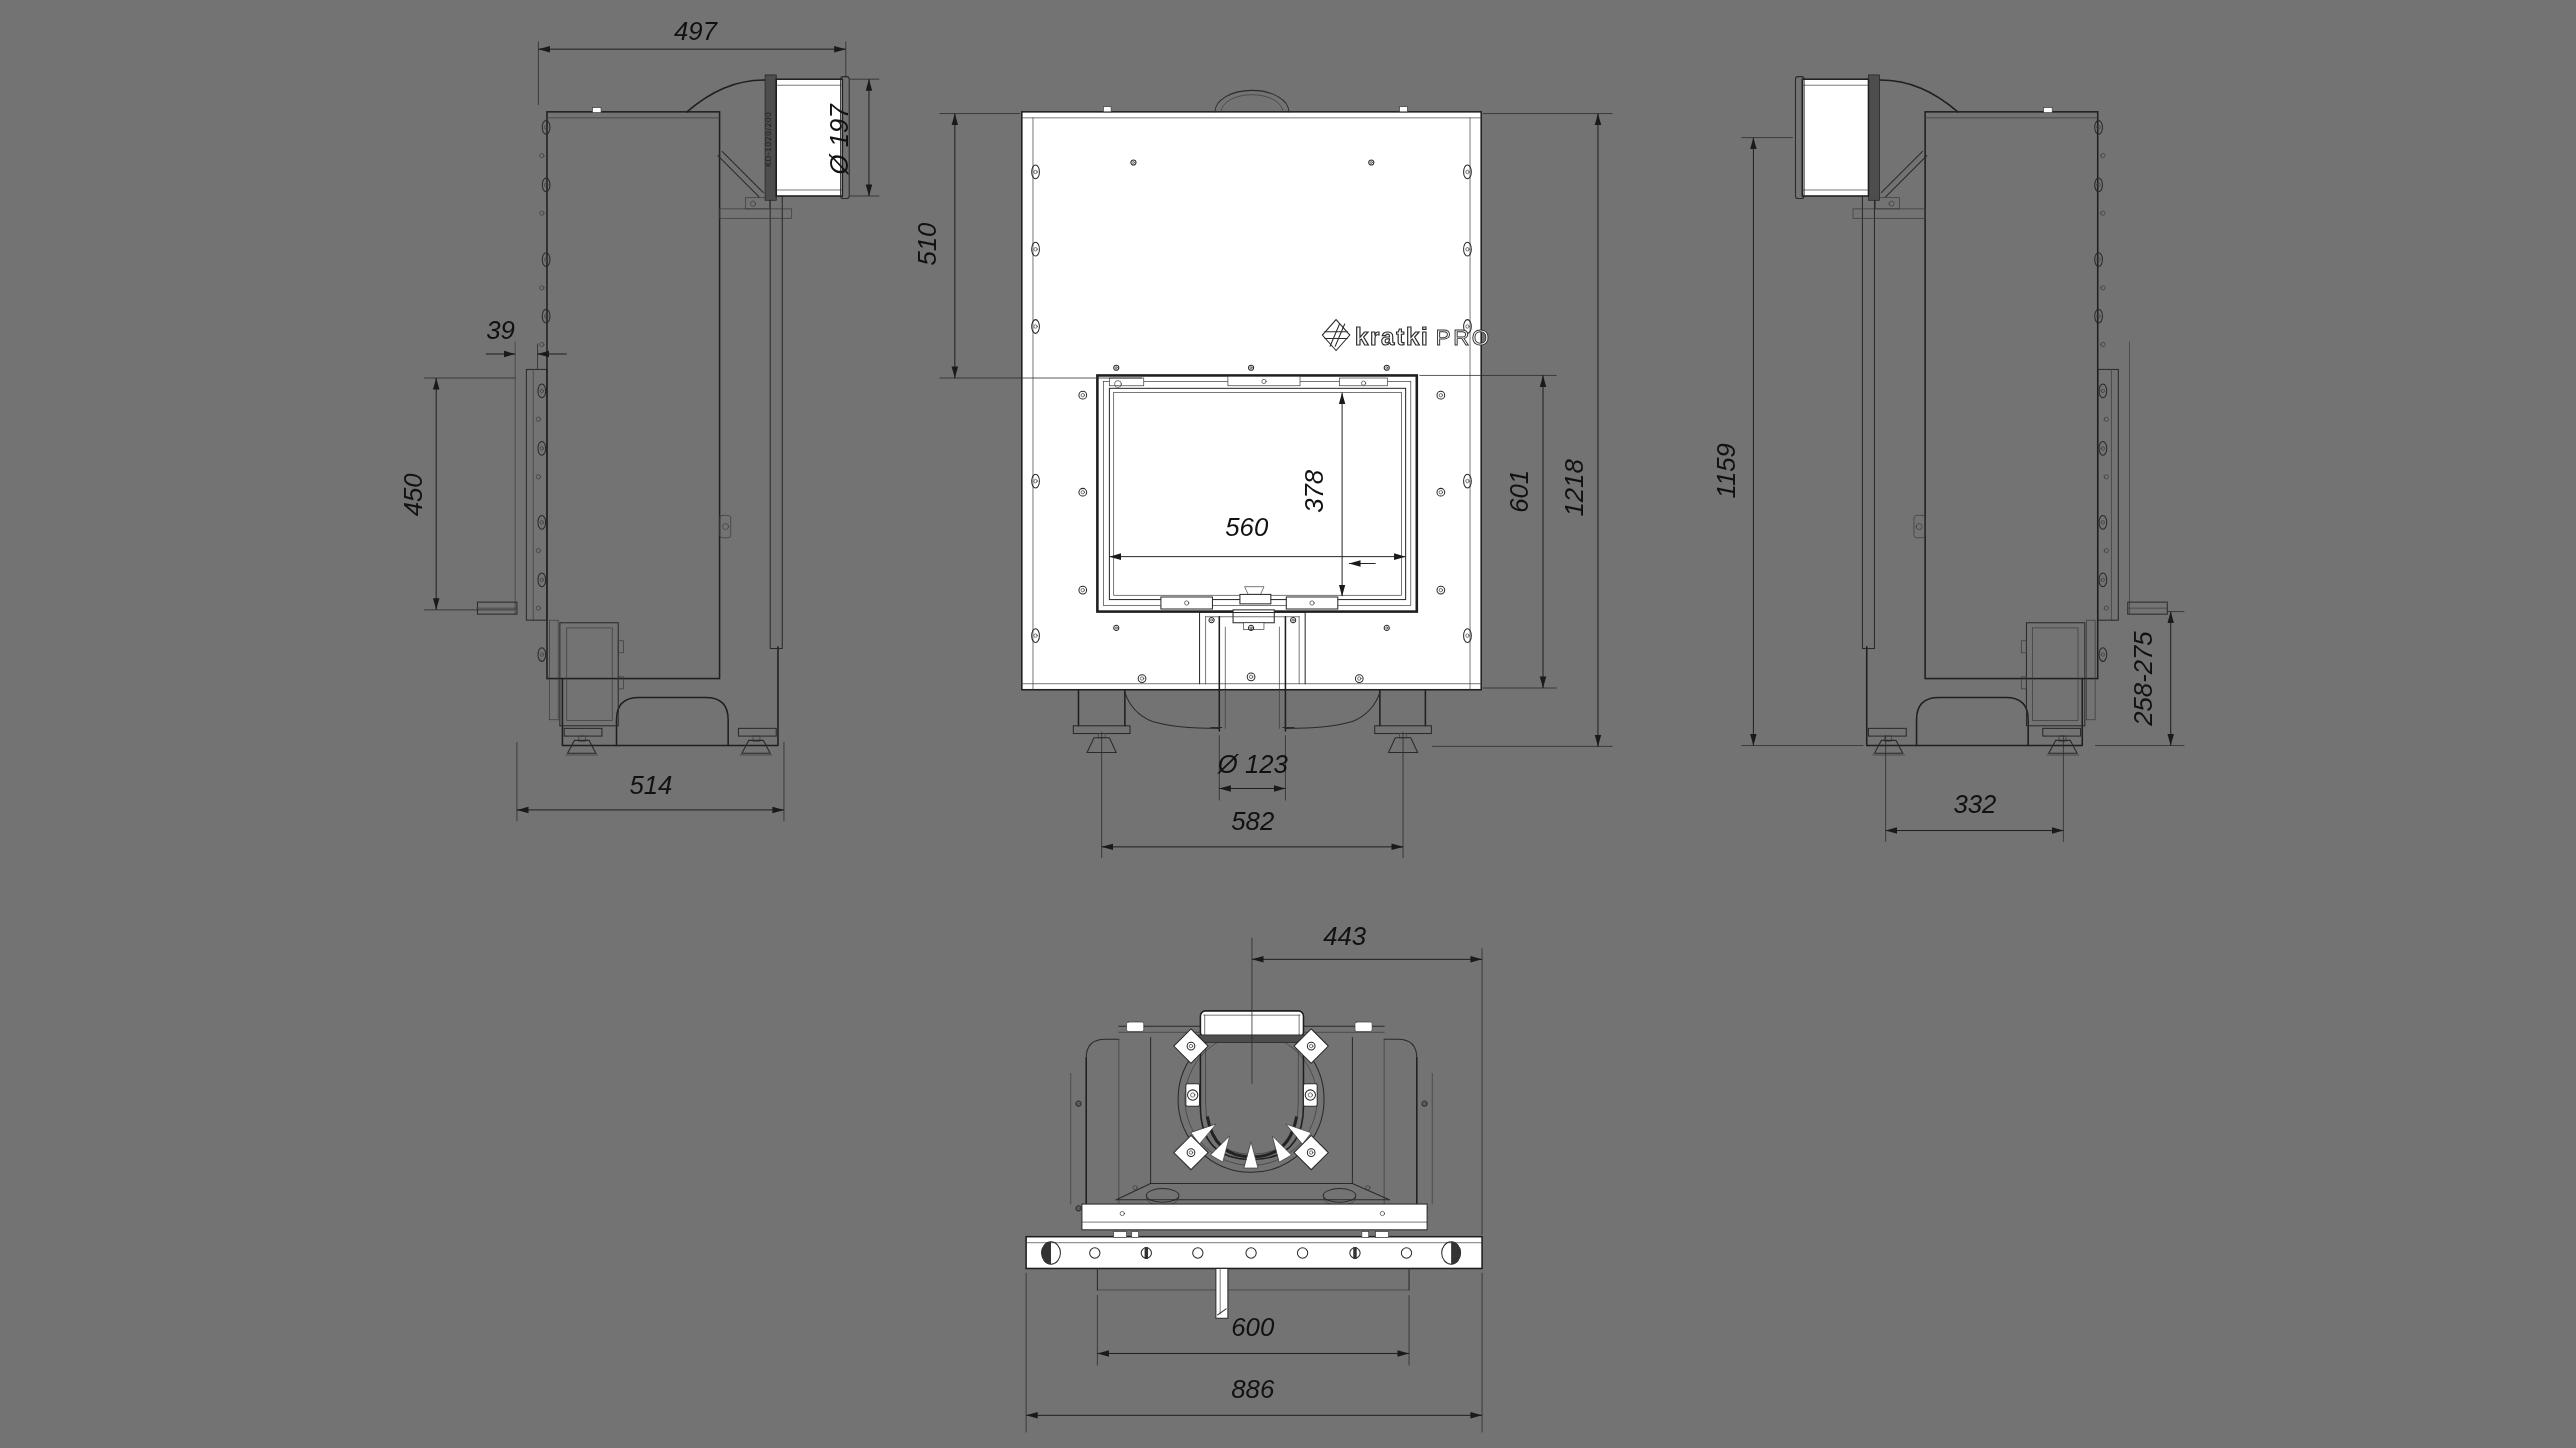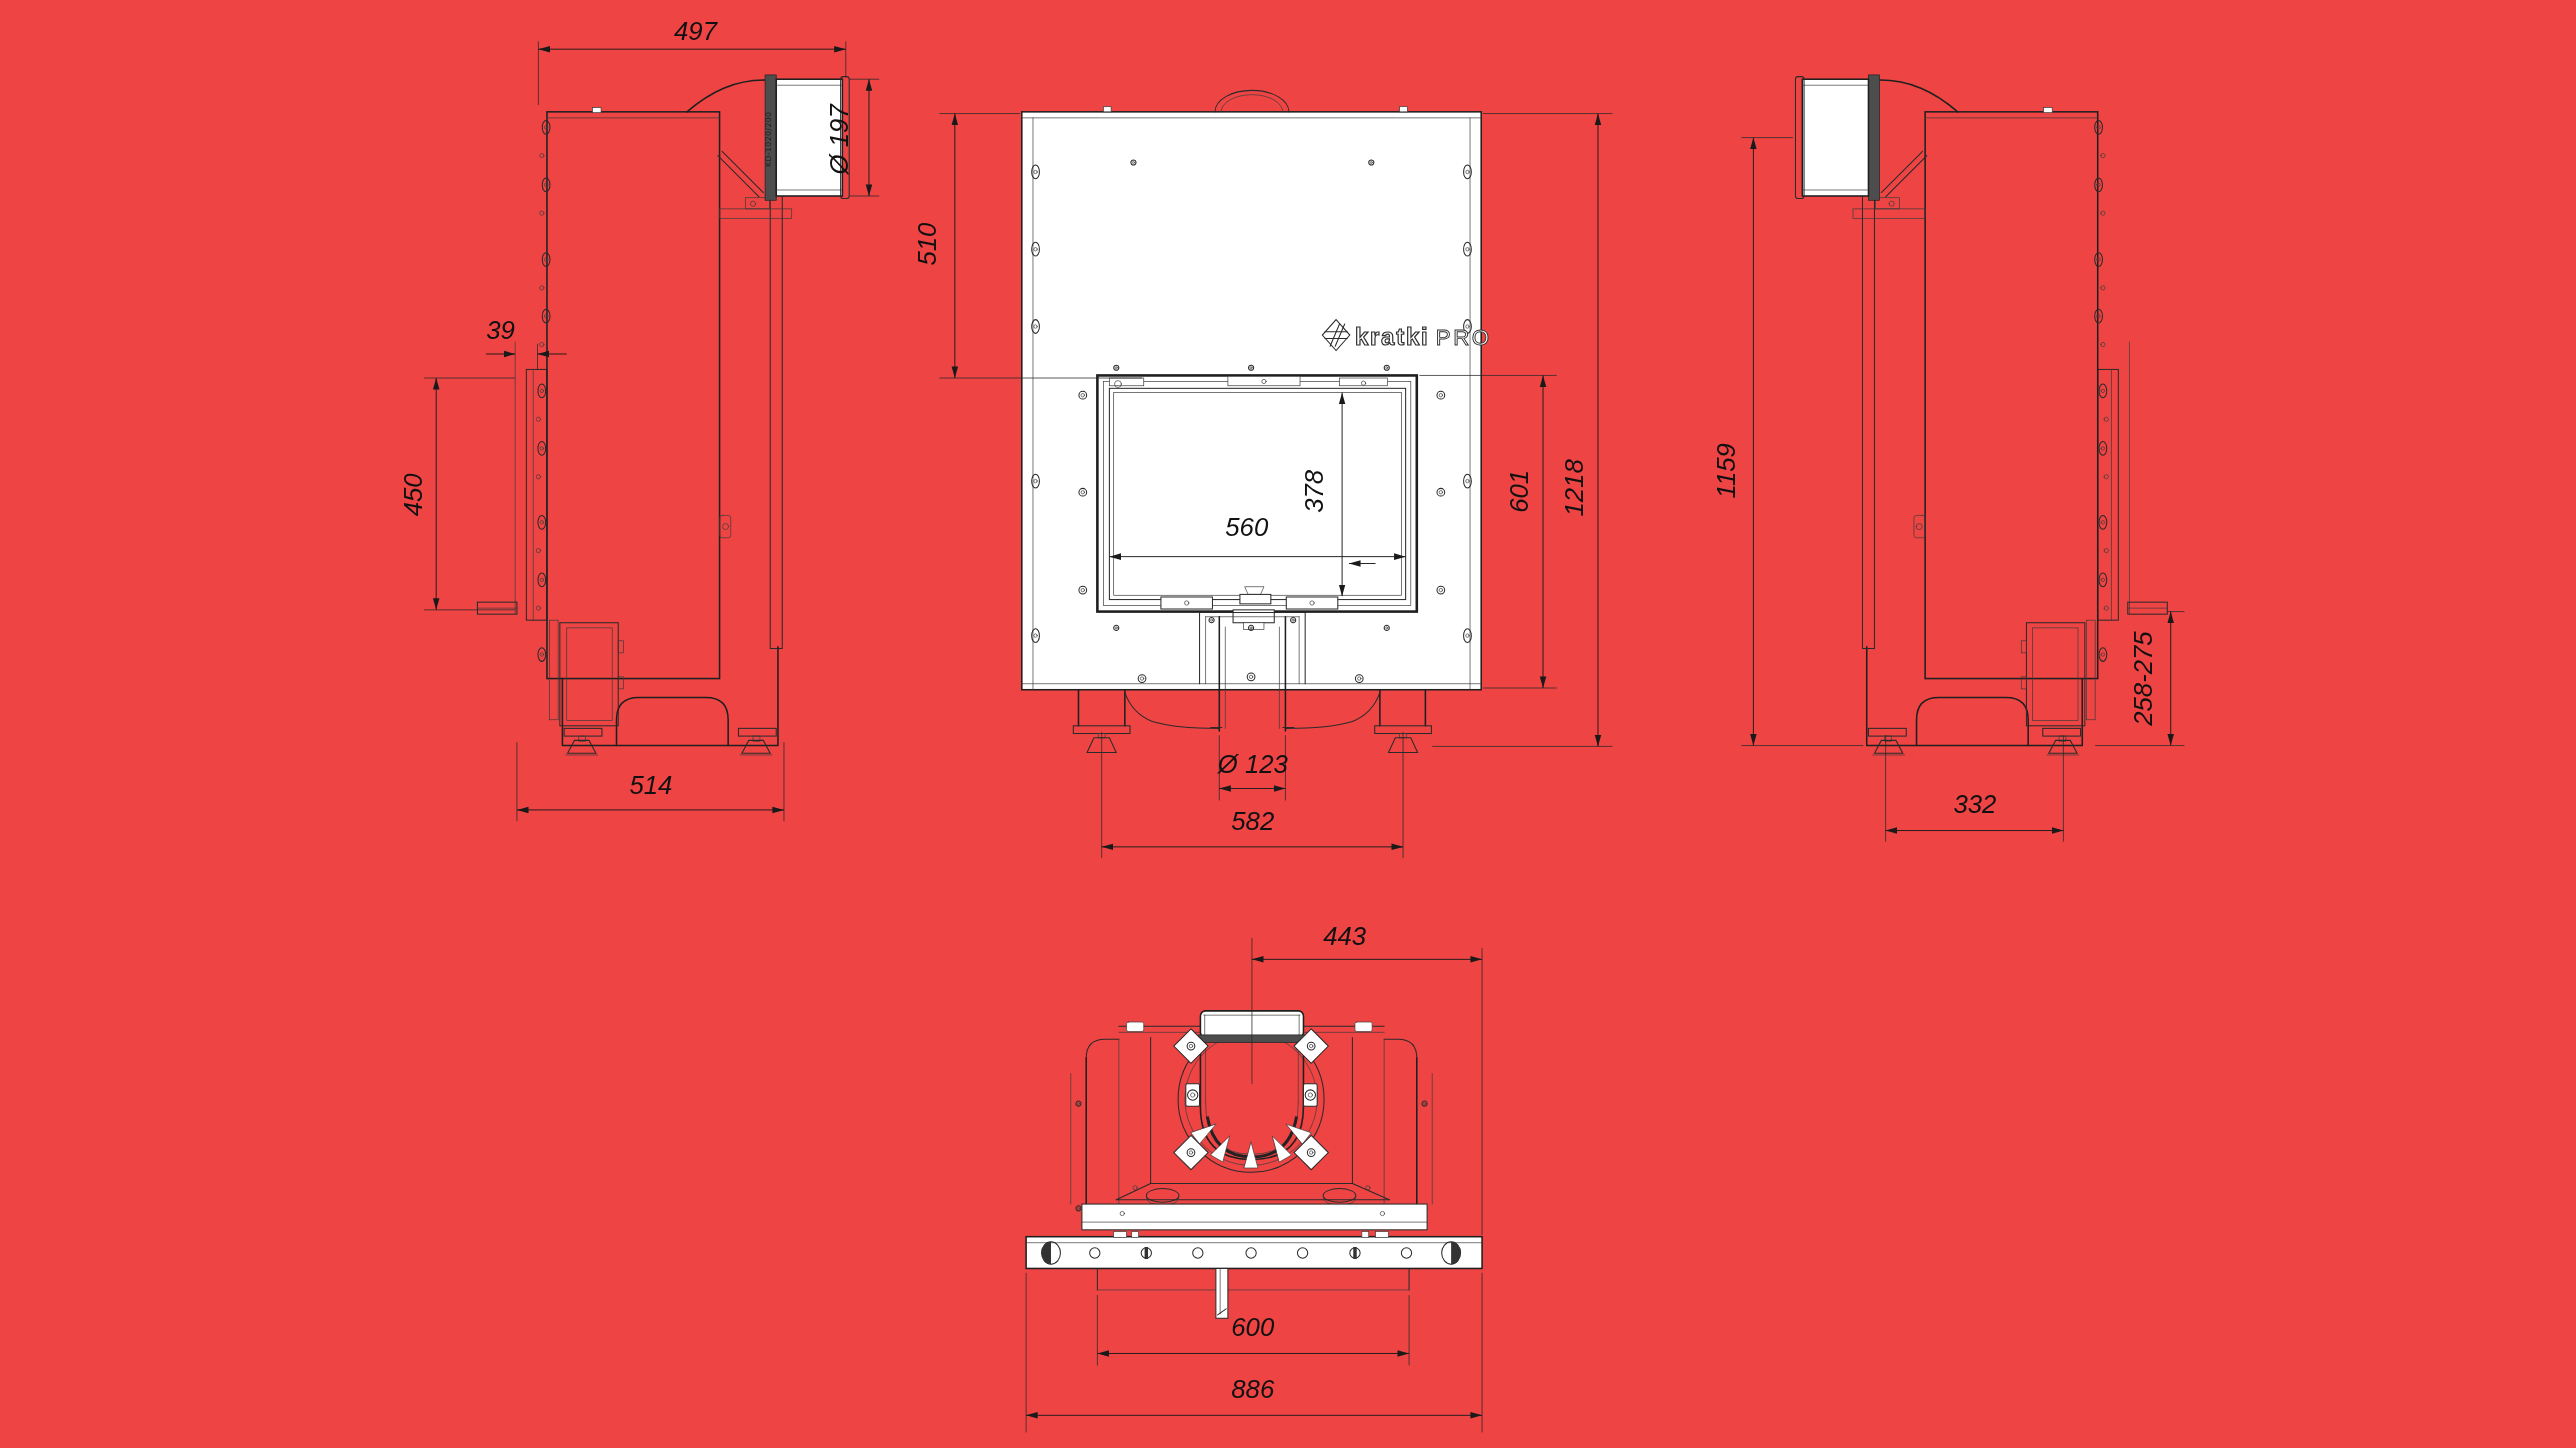--- a/index.html
+++ b/index.html
@@ -1,16 +1,16 @@
 <!DOCTYPE html>
 <html style="font-size:13.7px"><head>
 <meta charset="utf-8">
 <style>
   html,body{margin:0;padding:0;background:#ffffff;}
-  #canvas{position:relative;width:2576px;height:1449px;background:#ef4444;overflow:hidden;}
+  #canvas{position:relative;width:2576px;height:1449px;background:#737373;overflow:hidden;}
   svg{display:block;}
   .o1{stroke:#1f1f1f;stroke-width:1.8;fill:none;stroke-linecap:round;}
   .o2{stroke:#2a2a2a;stroke-width:1.2;fill:none;stroke-linecap:round;}
   .o3{stroke:#3a3a3a;stroke-width:0.8;fill:none;stroke-linecap:round;}
   .ext{stroke:#2a2a2a;stroke-width:0.9;fill:none;}
   .dim{stroke:#1a1a1a;stroke-width:1.1;fill:none;}
   .dt{font:italic 30px "Liberation Sans",sans-serif;fill:#111;}
   .lbl{font:9px "DejaVu Sans",sans-serif;fill:#222;letter-spacing:0.5px;}
   .brand-k{font:bold 28px "Liberation Sans",sans-serif;fill:#ffffff;stroke:#2e2e2e;stroke-width:1.4;letter-spacing:2px;}
   .brand-p{font:26px "Liberation Sans",sans-serif;fill:#ffffff;stroke:#2e2e2e;stroke-width:1.1;letter-spacing:3px;}

